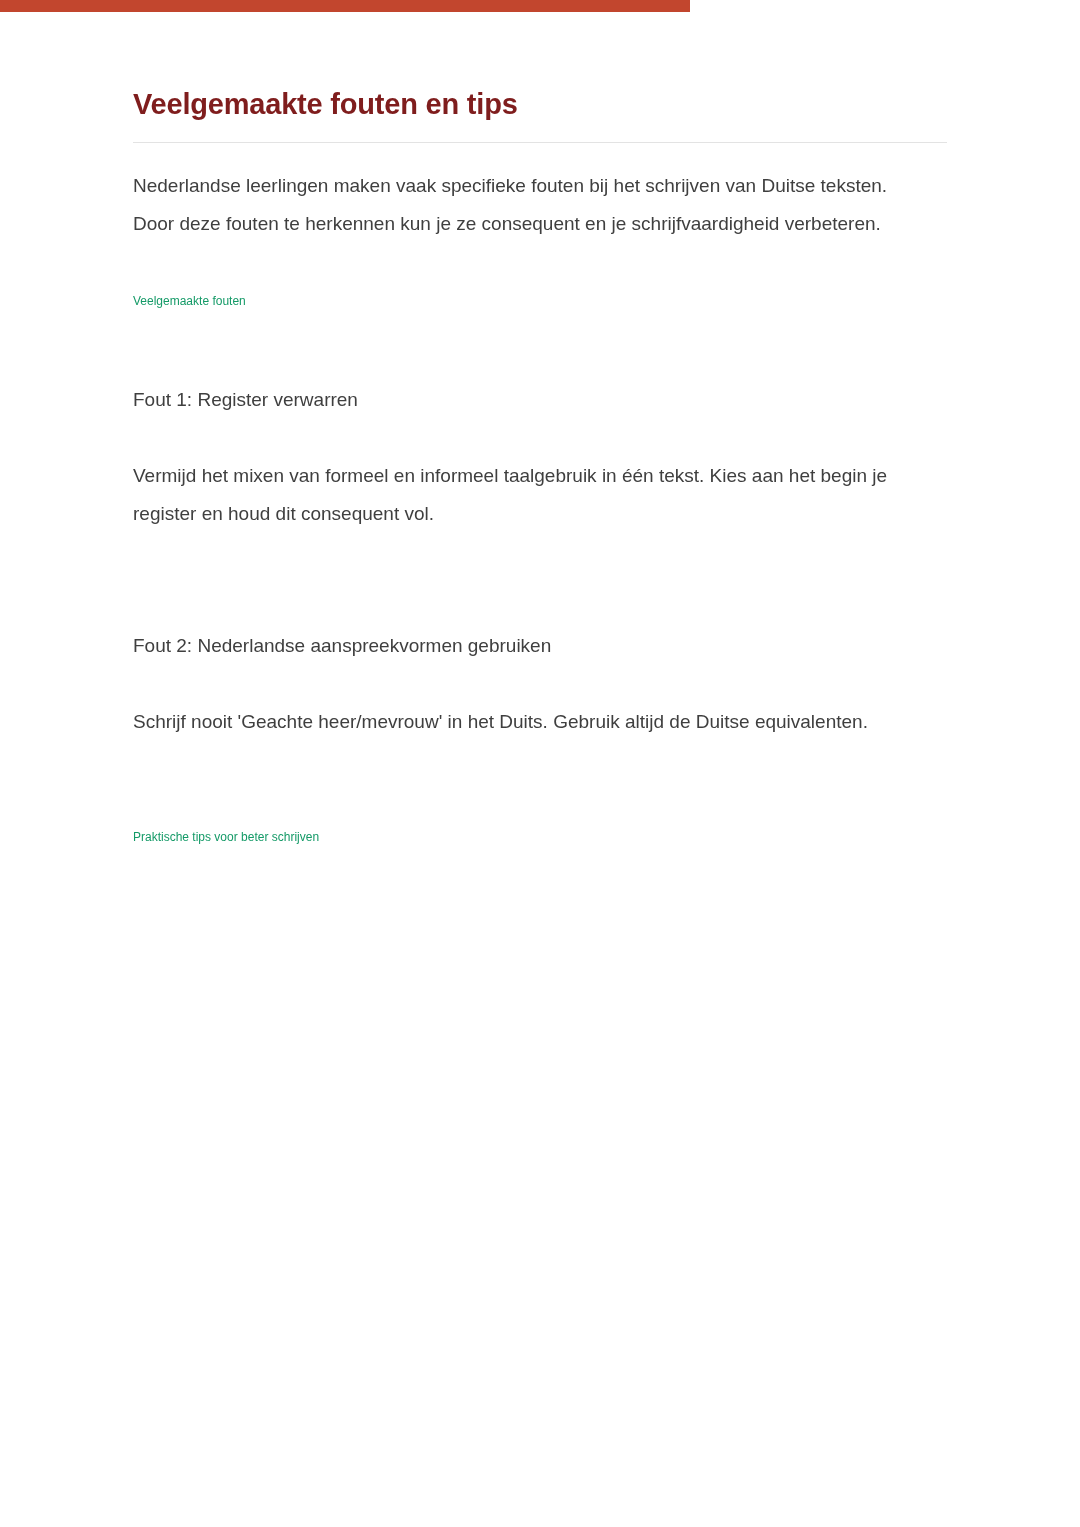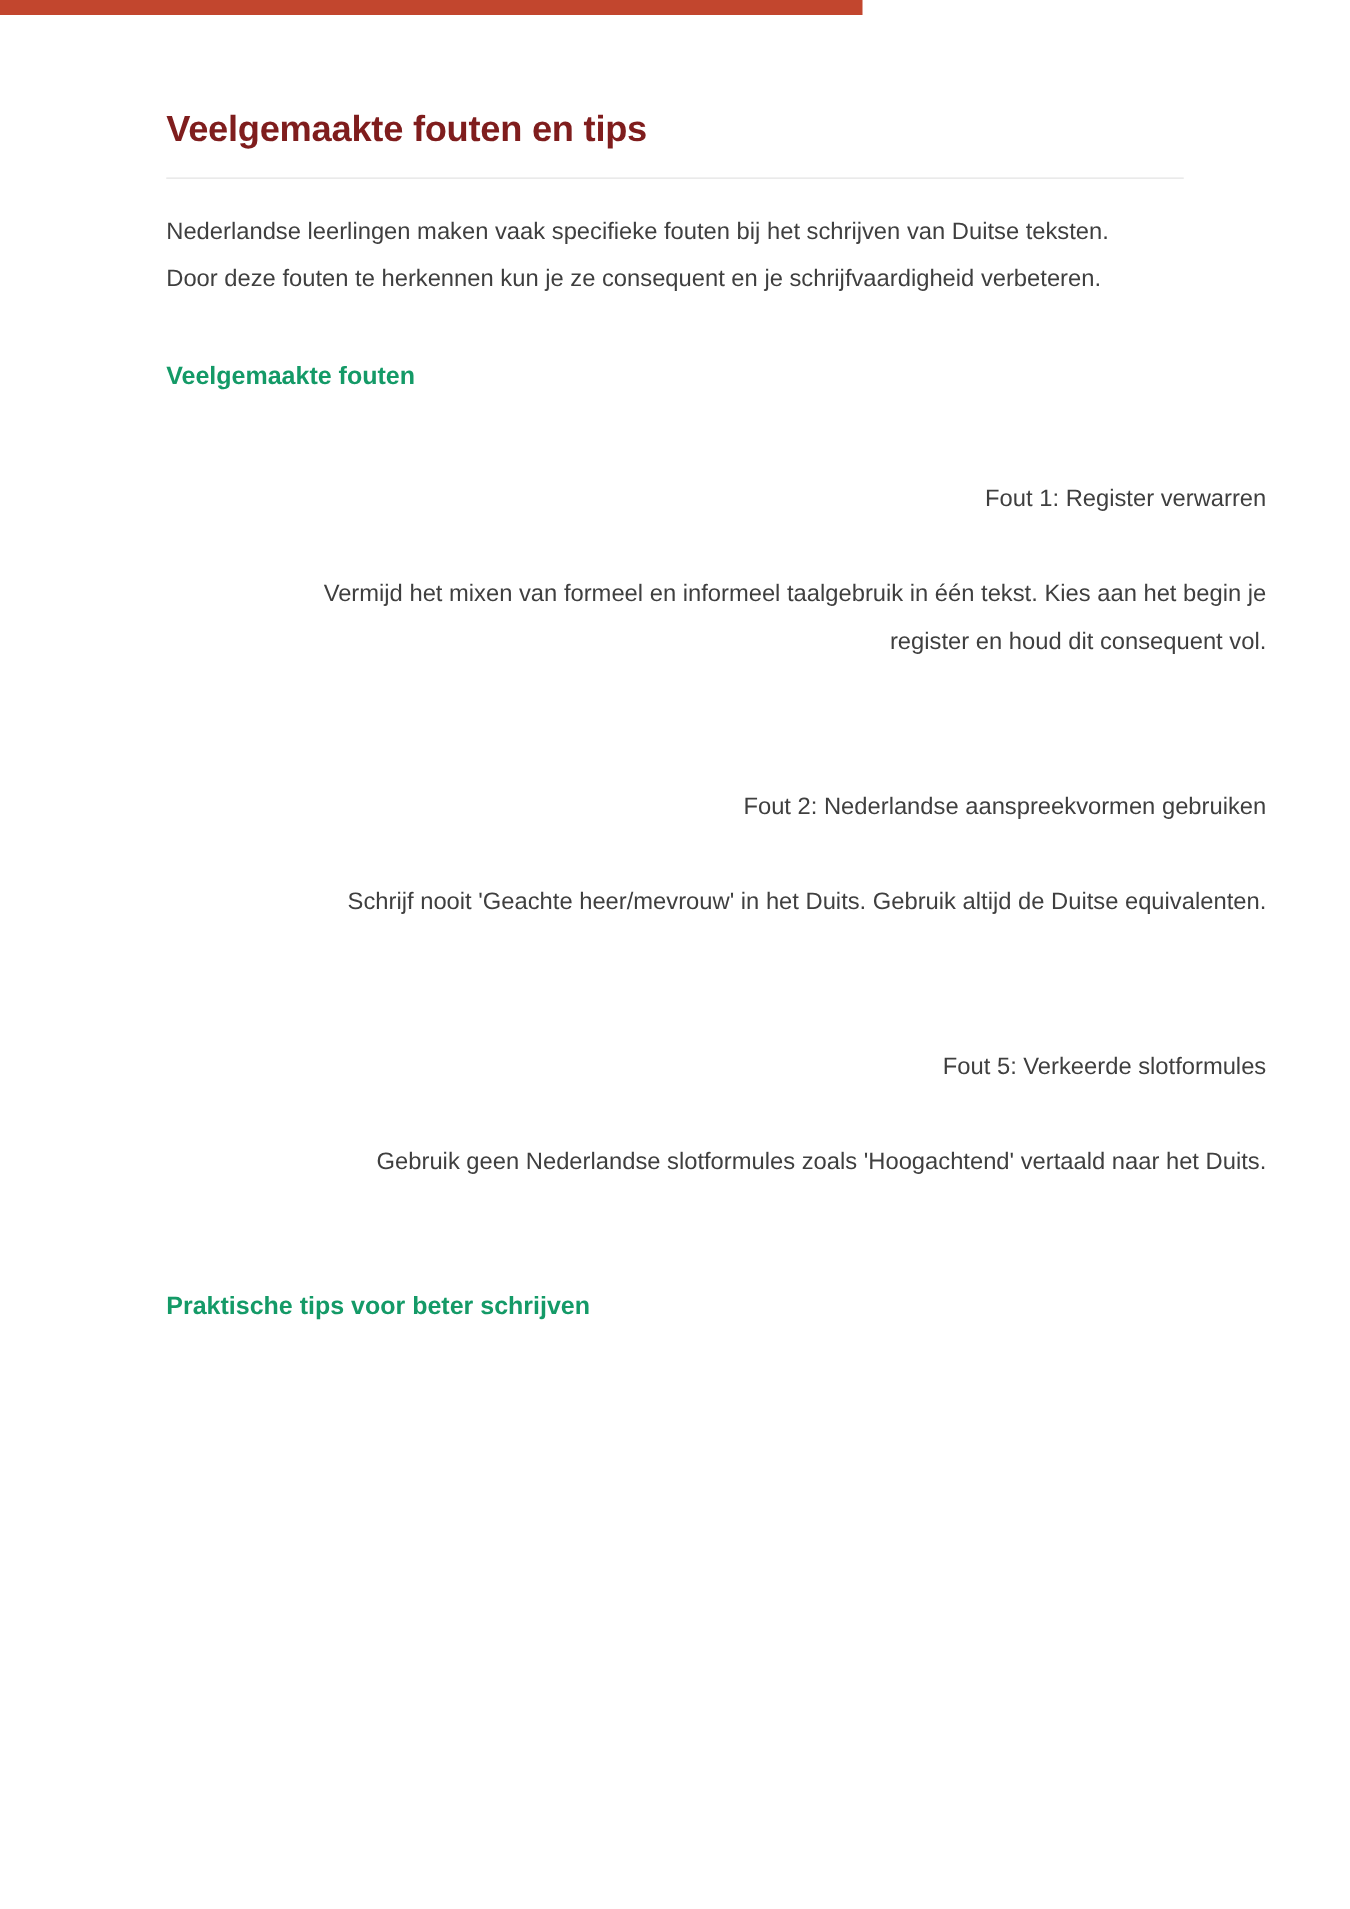--- a/index.html
+++ b/index.html
@@ -39,32 +39,31 @@
   }
   .intro {
     margin: 24px 0 0 0;
     width: 880px;
     font-size: 19px;
     line-height: 38px;
     white-space: pre-line;
   }
   h2.section-heading {
     margin: 44px 0 0 0;
-    font-size: 20px;
+    font-size: 12px;
     line-height: 28px;
-    font-weight: 700;
+    font-weight: 400;
     color: #149a67;
   }
   .item {
     margin: 18px 0 0 0;
     width: 880px;
     font-size: 19px;
     line-height: 38px;
     white-space: pre-line;
-    text-align: right;
   }
   h2.section-heading + .item {
     margin-top: 28px;
   }
   .item-title, .item-body {
     font-size: 19px;
     line-height: 38px;
   }
 </style>
 </head>
@@ -89,20 +88,16 @@
 register en houd dit consequent vol.</div>
   </div>
 
   <div class="item">
     <div class="item-title">Fout 2: Nederlandse aanspreekvormen gebruiken</div>
     <div class="item-body">Schrijf nooit 'Geachte heer/mevrouw' in het Duits. Gebruik altijd de Duitse equivalenten.</div>
   </div>
 
 
 
-  <div class="item">
-    <div class="item-title">Fout 5: Verkeerde slotformules</div>
-    <div class="item-body">Gebruik geen Nederlandse slotformules zoals 'Hoogachtend' vertaald naar het Duits.</div>
-  </div>
 
   <h2 class="section-heading">Praktische tips voor beter schrijven</h2>
 
 </div>
 
 </body></html>

